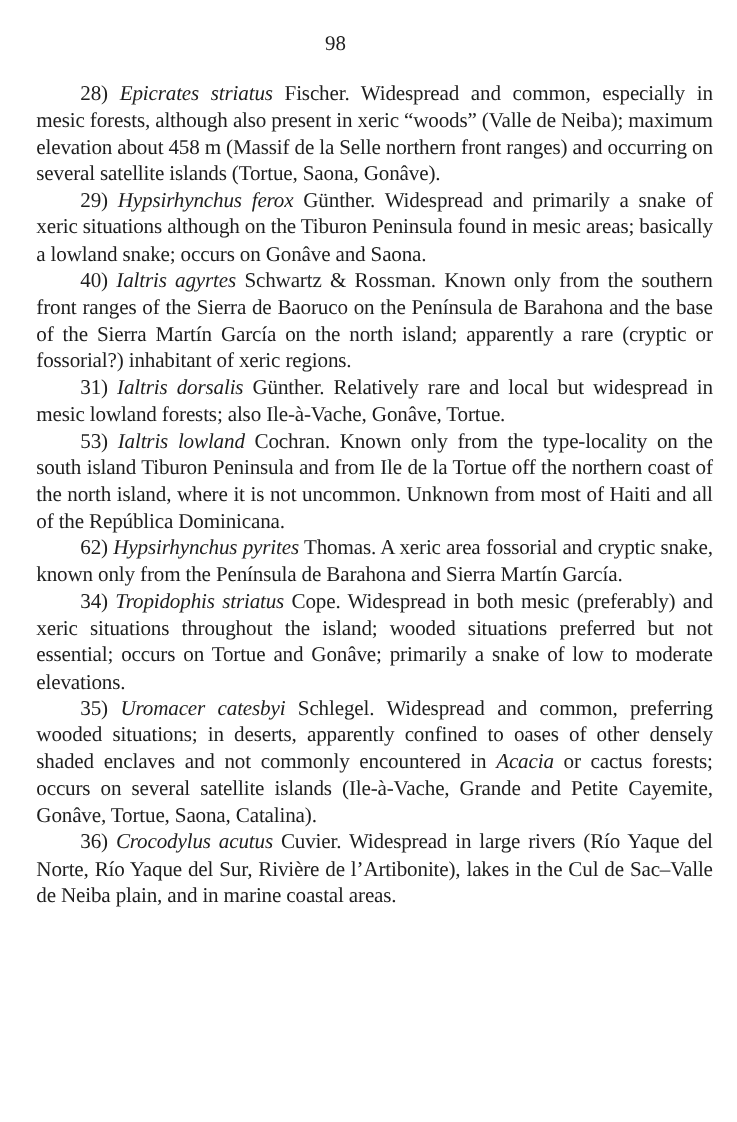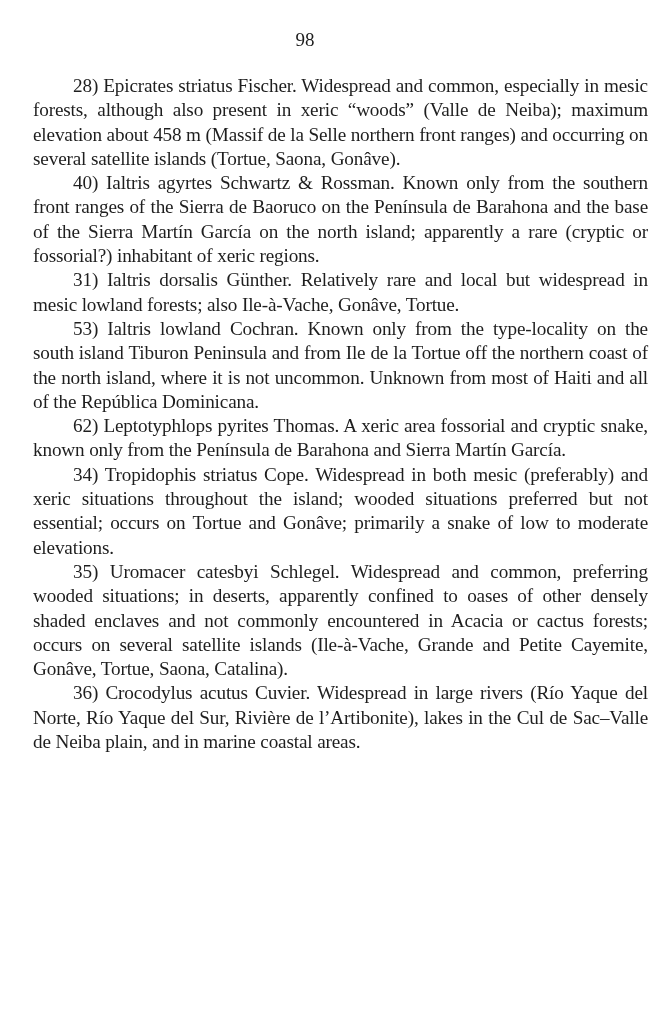--- a/index.html
+++ b/index.html
@@ -29,39 +29,40 @@
     font-size: 19.2px;
     line-height: 24.3px;
     text-align: justify;
     letter-spacing: -0.15px;
   }
   .entry {
     margin: 0;
     text-indent: 40px;
     hyphens: manual;
   }
-  .sp { }
+  .sp { font-style: italic; }
 </style>
 </head>
 <body>
 
 <div class="page">
   <div class="page-number">98</div>
 
   <div class="body-text">
     <p class="entry"><span>28)</span> <span class="sp">Epicrates striatus</span><span> Fischer. Widespread and common, especially in mesic forests, although also present in xeric “woods” (Valle de Neiba); maximum elevation about 458 m (Massif de la Selle northern front ranges) and occurring on several satellite islands (Tortue, Saona, Gonâve).</span></p>
 
+    <p class="entry"><span>29)</span> <span class="sp">Hypsirhynchus ferox</span><span> Günther. Widespread and primarily a snake of xeric situations although on the Tiburon Peninsula found in mesic areas; basically a lowland snake; occurs on Gonâve and Saona.</span></p>
 
     <p class="entry"><span>40)</span> <span class="sp">Ialtris agyrtes</span><span> Schwartz &amp; Rossman. Known only from the southern front ranges of the Sierra de Baoruco on the Península de Barahona and the base of the Sierra Martín García on the north island; apparently a rare (cryptic or fossorial?) inhabitant of xeric regions.</span></p>
 
     <p class="entry"><span>31)</span> <span class="sp">Ialtris dorsalis</span><span> Günther. Relatively rare and local but widespread in mesic lowland forests; also Ile-à-Vache, Gonâve, Tortue.</span></p>
 
     <p class="entry"><span>53)</span> <span class="sp">Ialtris lowland</span><span> Cochran. Known only from the type-locality on the south island Tiburon Peninsula and from Ile de la Tortue off the northern coast of the north island, where it is not uncommon. Unknown from most of Haiti and all of the República Dominicana.</span></p>
 
-    <p class="entry"><span>62)</span> <span class="sp">Leptotyphlops pyrites</span><span> Thomas. A xeric area fossorial and cryptic snake, known only from the Península de Barahona and Sierra Martín García.</span></p>
+    <p class="entry"><span>62)</span> <span class="sp">Hypsirhynchus pyrites</span><span> Thomas. A xeric area fossorial and cryptic snake, known only from the Península de Barahona and Sierra Martín García.</span></p>
 
     <p class="entry"><span>34)</span> <span class="sp">Tropidophis striatus</span><span> Cope. Widespread in both mesic (prefera­bly) and xeric situations throughout the island; wooded situations prefer­red but not essential; occurs on Tortue and Gonâve; primarily a snake of low to moderate elevations.</span></p>
 
     <p class="entry"><span>35)</span> <span class="sp">Uromacer catesbyi</span><span> Schlegel. Widespread and common, preferring wooded situations; in deserts, apparently confined to oases of other dense­ly shaded enclaves and not commonly encountered in </span><span class="sp">Acacia</span><span> or cactus forests; occurs on several satellite islands (Ile-à-Vache, Grande and Petite Cayemite, Gonâve, Tortue, Saona, Catalina).</span></p>
 
     <p class="entry"><span>36)</span> <span class="sp">Crocodylus acutus</span><span> Cuvier. Widespread in large rivers (Río Yaque del Norte, Río Yaque del Sur, Rivière de l’Artibonite), lakes in the Cul de Sac–Valle de Neiba plain, and in marine coastal areas.</span></p>
   </div>
 </div>
 
 </body></html>

